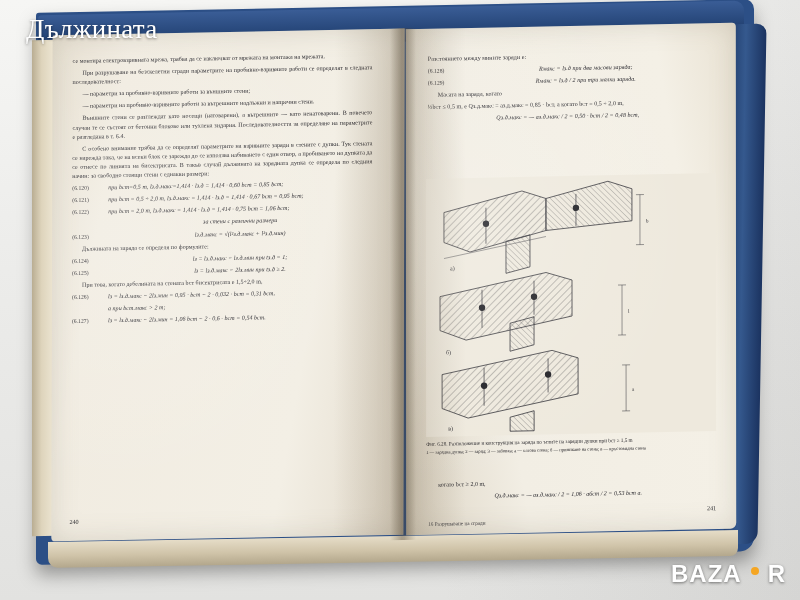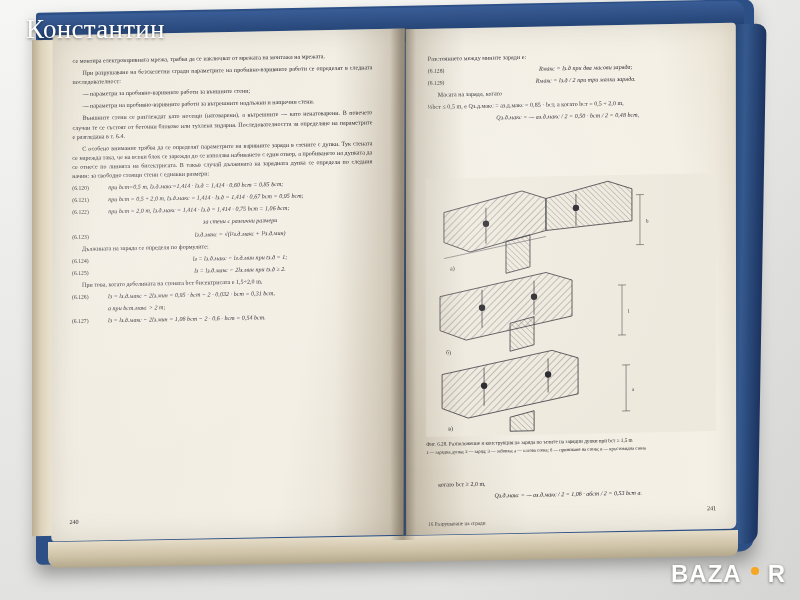--- a/index.html
+++ b/index.html
@@ -418,21 +418,21 @@
 
       <div class="running">16 Разрушаване на сгради</div>
       <div class="folio folio-right">241</div>
       <div class="curve-r"></div>
       <div class="inkfade"></div>
     </div>
 
     <div class="gutter"></div>
   </div>
 
-  <div class="wm-name">Константин</div>
+  <div class="wm-name">Дължината</div>
 
   <div class="wm-bazar">
     <span>BAZA</span>
       <span class="dot"></span>
       <span>R</span>
   </div>
 
 </div>
 
 </body></html>

